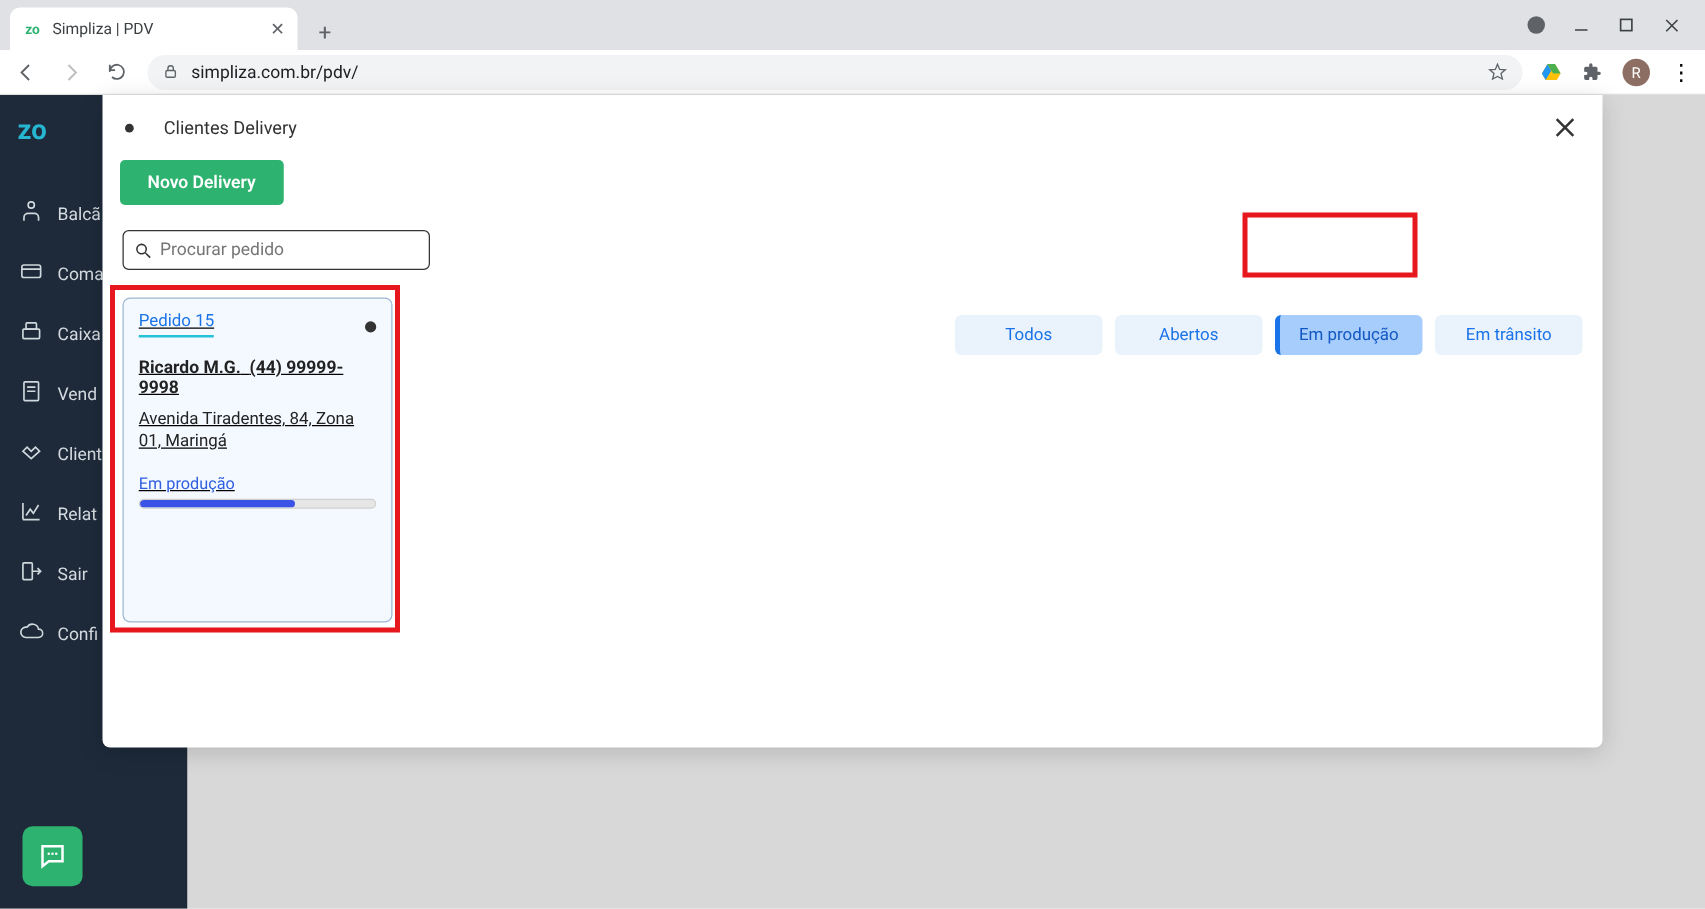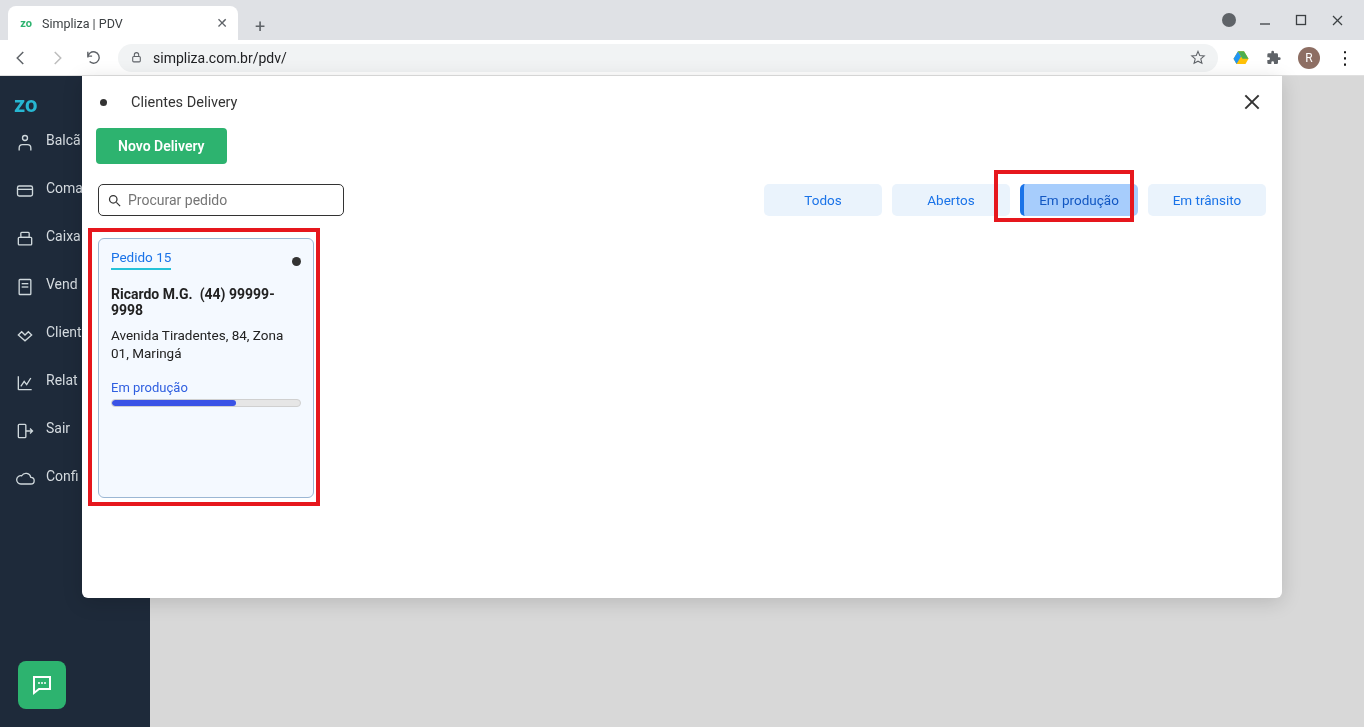--- a/index.html
+++ b/index.html
@@ -25,47 +25,47 @@
 .avatar-r { width:22px; height:22px; border-radius:50%; background:#8d6e63; color:#fff; font-size:12px; display:flex; align-items:center; justify-content:center; }
 .kebab { font-size:18px; }
 
 
 .viewport { position: relative; width: 1364px; height: 651px; background: #e5e5e5; }
 
 
 .sidebar { position:absolute; left:0; top:0; width:150px; height:100%; background:#1e2a3a; color:#cfd8dc; }
 .logo { height:56px; display:flex; align-items:center; padding-left:14px; font-size:22px; font-weight:700; color:#27b6d1; }
 .side-items { display:flex; flex-direction:column; }
-.side-item { display:flex; align-items:flex-start; gap:10px; height:48px; padding-left:14px; font-size:14px; color:#d5dbe0; cursor:pointer; }
+.side-item { display:flex; align-items:flex-end; gap:10px; height:48px; padding-left:14px; font-size:14px; color:#d5dbe0; cursor:pointer; }
 .side-item.active { background:#10305a; color:#fff; border-left:3px solid #2f7ef6; padding-left:11px; }
 .side-icon { width:22px; height:22px; display:flex; align-items:center; justify-content:center; }
 .chat-fab { position:absolute; left:18px; bottom:18px; width:48px; height:48px; border-radius:8px; background:#2db36f; display:flex; align-items:center; justify-content:center; }
 
 
 .app-body { position:absolute; left:150px; top:0; right:0; bottom:0; background:#d8d8d8; }
 
 
 .modal { position:absolute; left:82px; top:0; width:1200px; height:522px; background:#fff; border-radius:0 0 6px 6px; box-shadow:0 4px 20px rgba(0,0,0,.15); }
 .modal-header { display:flex; align-items:center; padding:14px 18px 8px 18px; }
 .dot-bullet { width:7px; height:7px; background:#333; border-radius:50%; margin-right:10px; }
 .modal-title { font-size:14.5px; color:#333;margin-left:14px; }
 .modal-close { margin-left:auto; width:24px; height:24px; display:flex; align-items:center; justify-content:center; cursor:pointer; }
 
 .novo-btn { margin:6px 0 0 14px; background:#2db36f; color:#fff; border:none; border-radius:4px; height:36px; padding:0 22px; font-size:14px; font-weight:600; cursor:pointer; }
 
-.toolbar-row { display:flex; align-items:flex-start; margin-top:20px; padding:0 16px; gap:36px; }
+.toolbar-row { display:flex; align-items:flex-start; margin-top:20px; padding:0 16px; gap:36px;flex-direction:column; }
 .search-wrap { width:246px; height:32px; border:1.5px solid #333; border-radius:5px; display:flex; align-items:center; padding:0 8px; gap:6px; }
 .search-wrap input { border:none; outline:none; flex:1; font-size:14px; background:transparent; }
 
 .filter-group { margin-left:auto; display:flex; gap:10px; }
 .filter-btn { height:32px; min-width:118px; padding:0 18px; border:none; border-radius:5px; background:#eaf3fc; color:#1a73e8; font-size:13.5px; cursor:pointer; }
 .filter-btn.active { background:#a7cdfc; color:#1257c2; border-left:4px solid #1a73e8; padding-left:14px; }
 
 
-.hl-red { border:4px solid #e6171d; }
+.hl-red { border:4px solid #e6171d;text-decoration:underline; }
 .hl-filter { position:absolute; top:94px; left:912px; width:140px; height:52px; pointer-events:none; }
 
 .card-area { position:absolute; left:6px; top:152px; width:232px; height:278px; padding:6px; }
 .order-card { width:216px; min-height:260px; background:#f4f9ff; border:1px solid #9bb7d4; border-radius:6px; padding:10px 12px; font-size:13.5px; color:#222; cursor:pointer; position:relative; }
 .order-head { display:flex; align-items:flex-start; justify-content:space-between; }
 .order-title { color:#1a73e8; border-bottom:2px solid #25c2d8; padding-bottom:3px; display:inline-block; }
 .order-dot { width:9px; height:9px; background:#333; border-radius:50%; margin-top:8px; }
 .order-name { margin-top:16px; font-weight:700; font-size:14px; }
 .order-addr { margin-top:8px; line-height:1.35; }
 .order-status { margin-top:18px; color:#2f5fe0; font-size:13px; }

